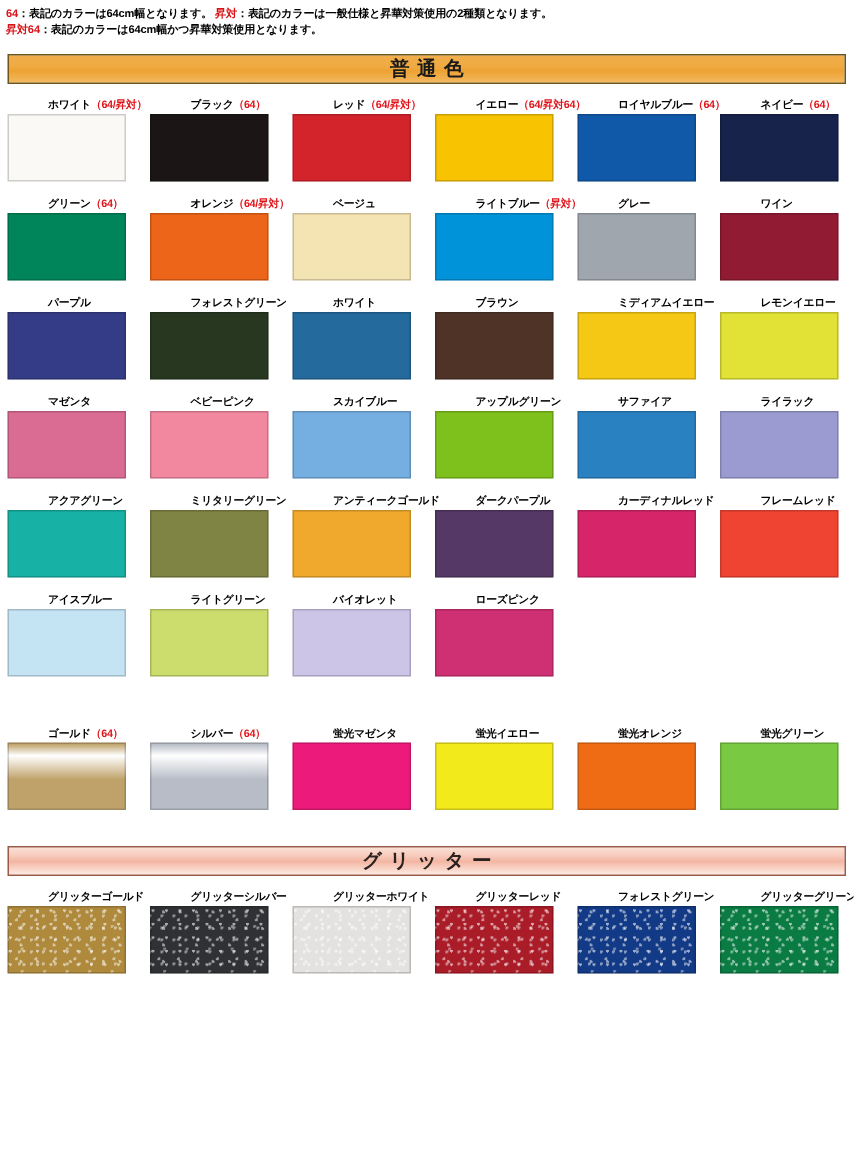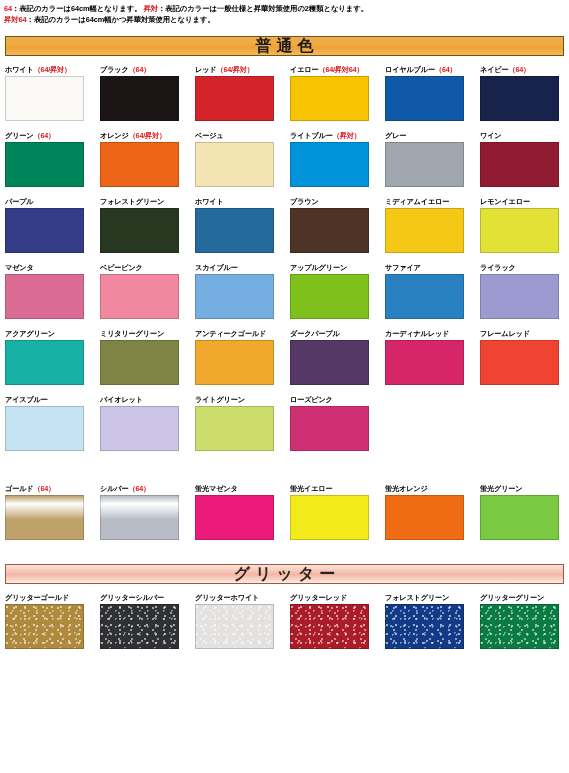--- a/index.html
+++ b/index.html
@@ -29,21 +29,21 @@
 
   
   .banner {
     height: 20px;
     margin: 0 5px;
     border: 1px solid #7a5a12;
     box-sizing: border-box;
     display: flex;
     align-items: center;
     justify-content: center;
-    font-size: 16px;
+    font-size: 13px;
     font-weight: bold;
     letter-spacing: 5px;
     text-indent: 5px;
     color: #1a1a1a;
     font-family: Liberation Serif, serif;
   }
   .banner-normal {
     background: linear-gradient(to bottom, #f0ae4c 0%, #efa93f 45%, #eda233 55%, #f2b85e 100%);
     border-color: #6e5416;
   }
@@ -67,20 +67,21 @@
   }
   .cell { width: 93px; }
   .cell-label {
     font-size: 7.2px;
     font-weight: bold;
     line-height: 11px;
     height: 11px;
     white-space: nowrap;
     letter-spacing: -0.2px;
     overflow: visible;
+    margin-left: 27px;
   }
   .cell-label .tag { color: #e0151b; }
   .swatch {
     width: 79px;
     height: 45px;
     border: 1px solid rgba(0,0,0,0.18);
     box-sizing: border-box;
     margin-top: 1px;
   }
   .row-gap { height: 9px; }
@@ -244,26 +245,26 @@
           <div class="swatch" style="background:#ef4432;"></div>
         </div>
       </div>
       <div class="row-gap"></div>
       <div class="grid">
         <div class="cell">
           <div class="cell-label"><span>アイスブルー</span></div>
           <div class="swatch" style="background:#c4e3f3;"></div>
         </div>
         <div class="cell">
+          <div class="cell-label"><span>ライトグリーン</span></div>
+          <div class="swatch" style="background:#ccdd6e;"></div>
+        </div>
+        <div class="cell">
           <div class="cell-label"><span>バイオレット</span></div>
           <div class="swatch" style="background:#cdc5e7;"></div>
-        </div>
-        <div class="cell">
-          <div class="cell-label"><span>ライトグリーン</span></div>
-          <div class="swatch" style="background:#ccdd6e;"></div>
         </div>
         <div class="cell">
           <div class="cell-label"><span>ローズピンク</span></div>
           <div class="swatch" style="background:#cf2f73;"></div>
         </div>
       </div>
     </div>
 
   <div class="pre-banner"></div>
 

